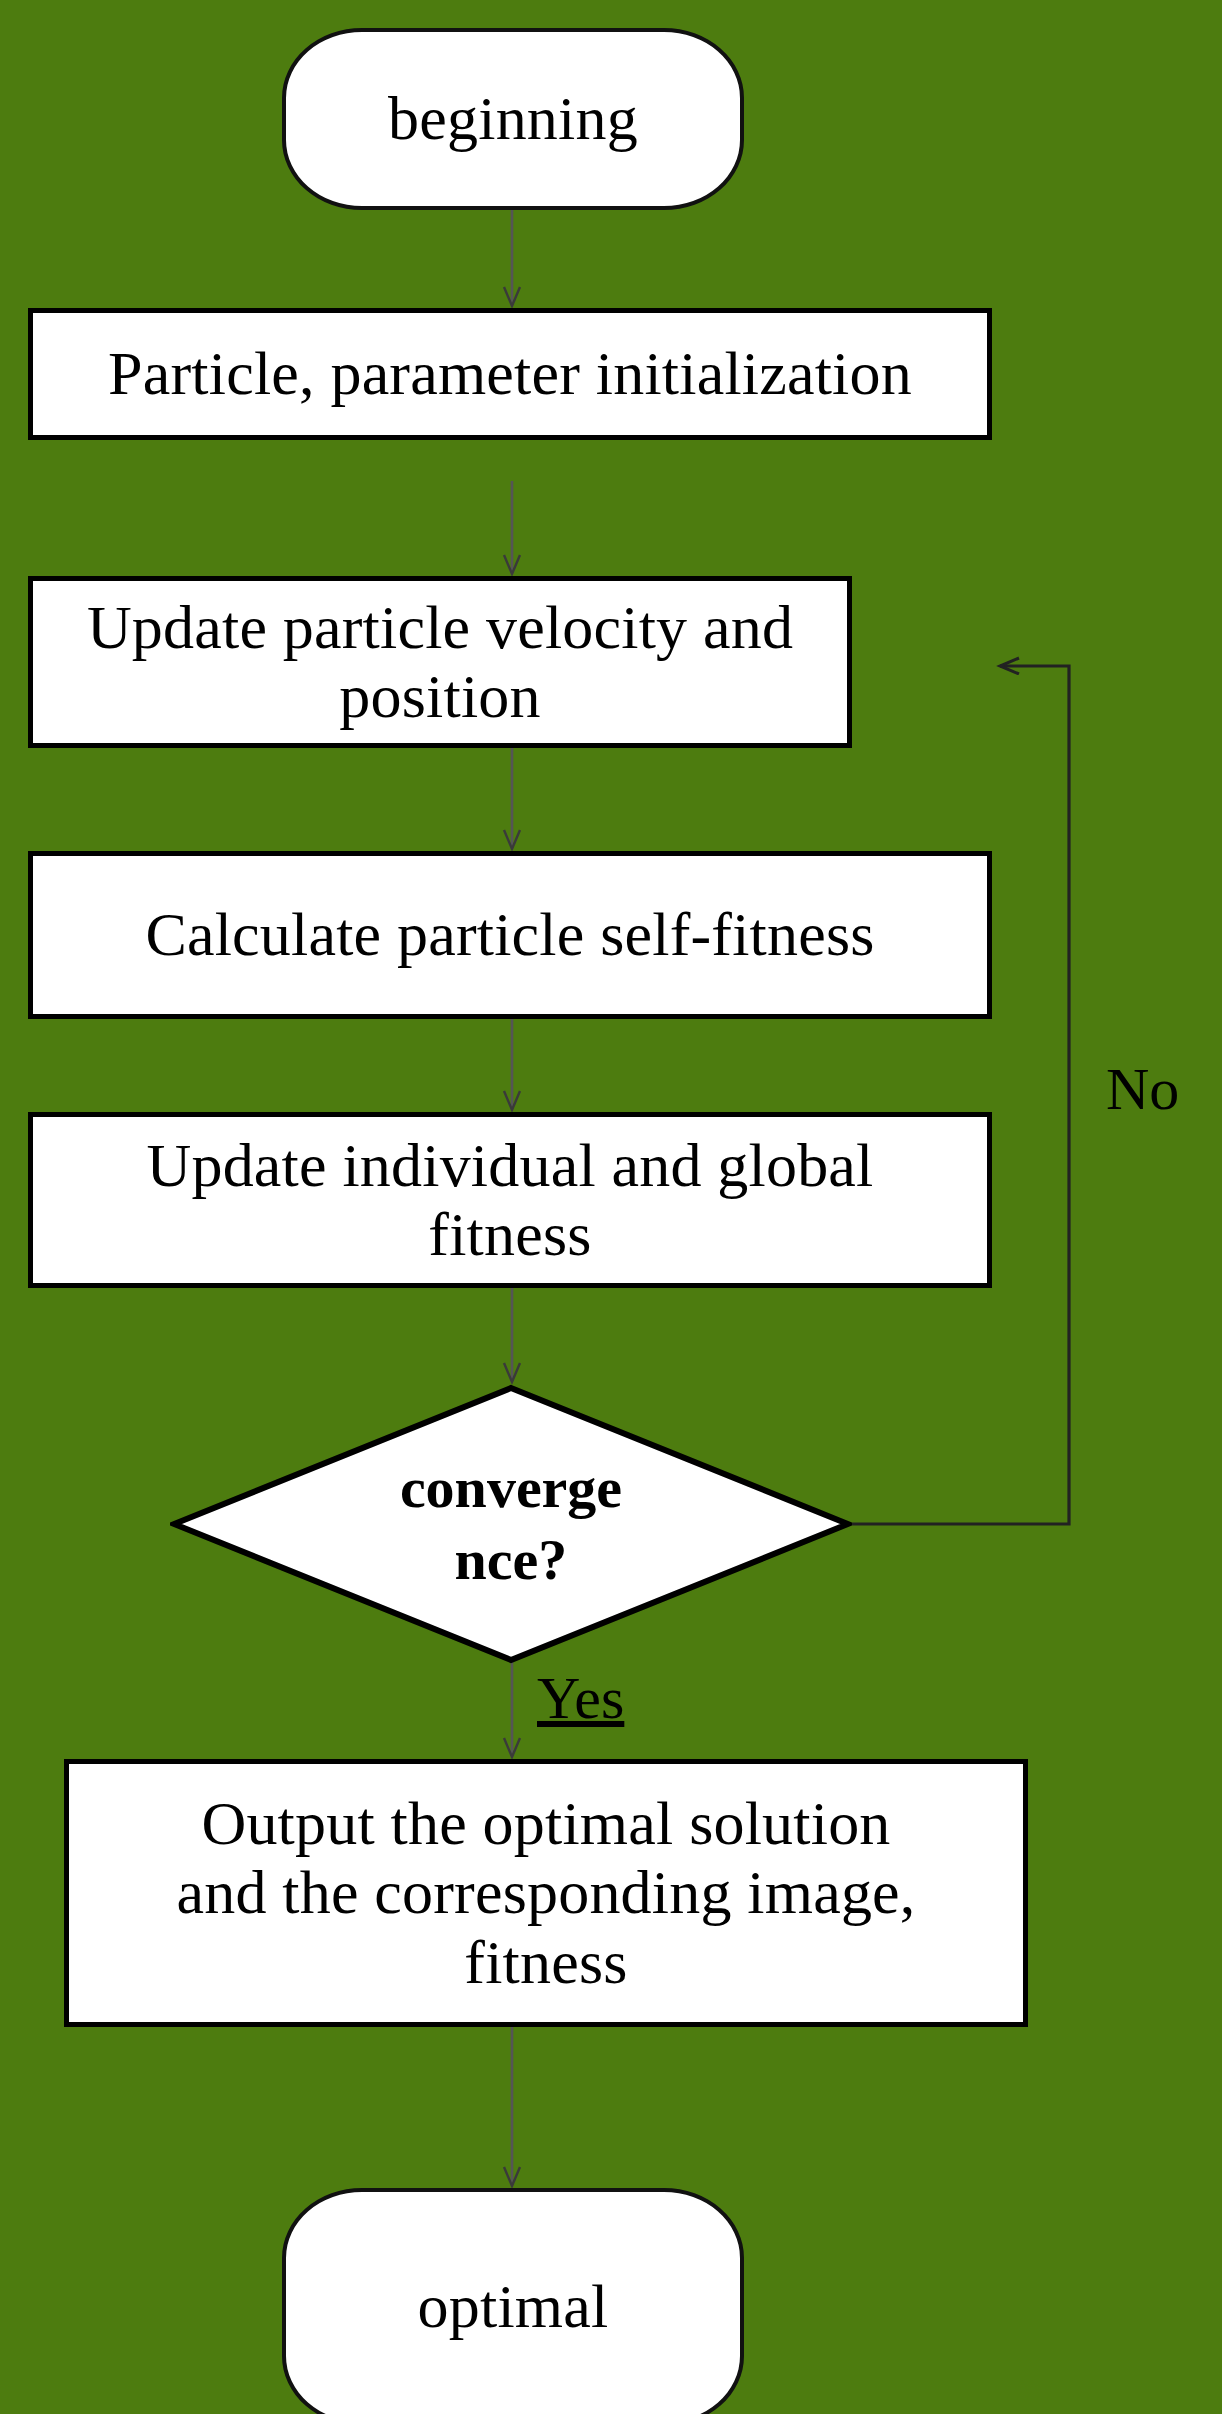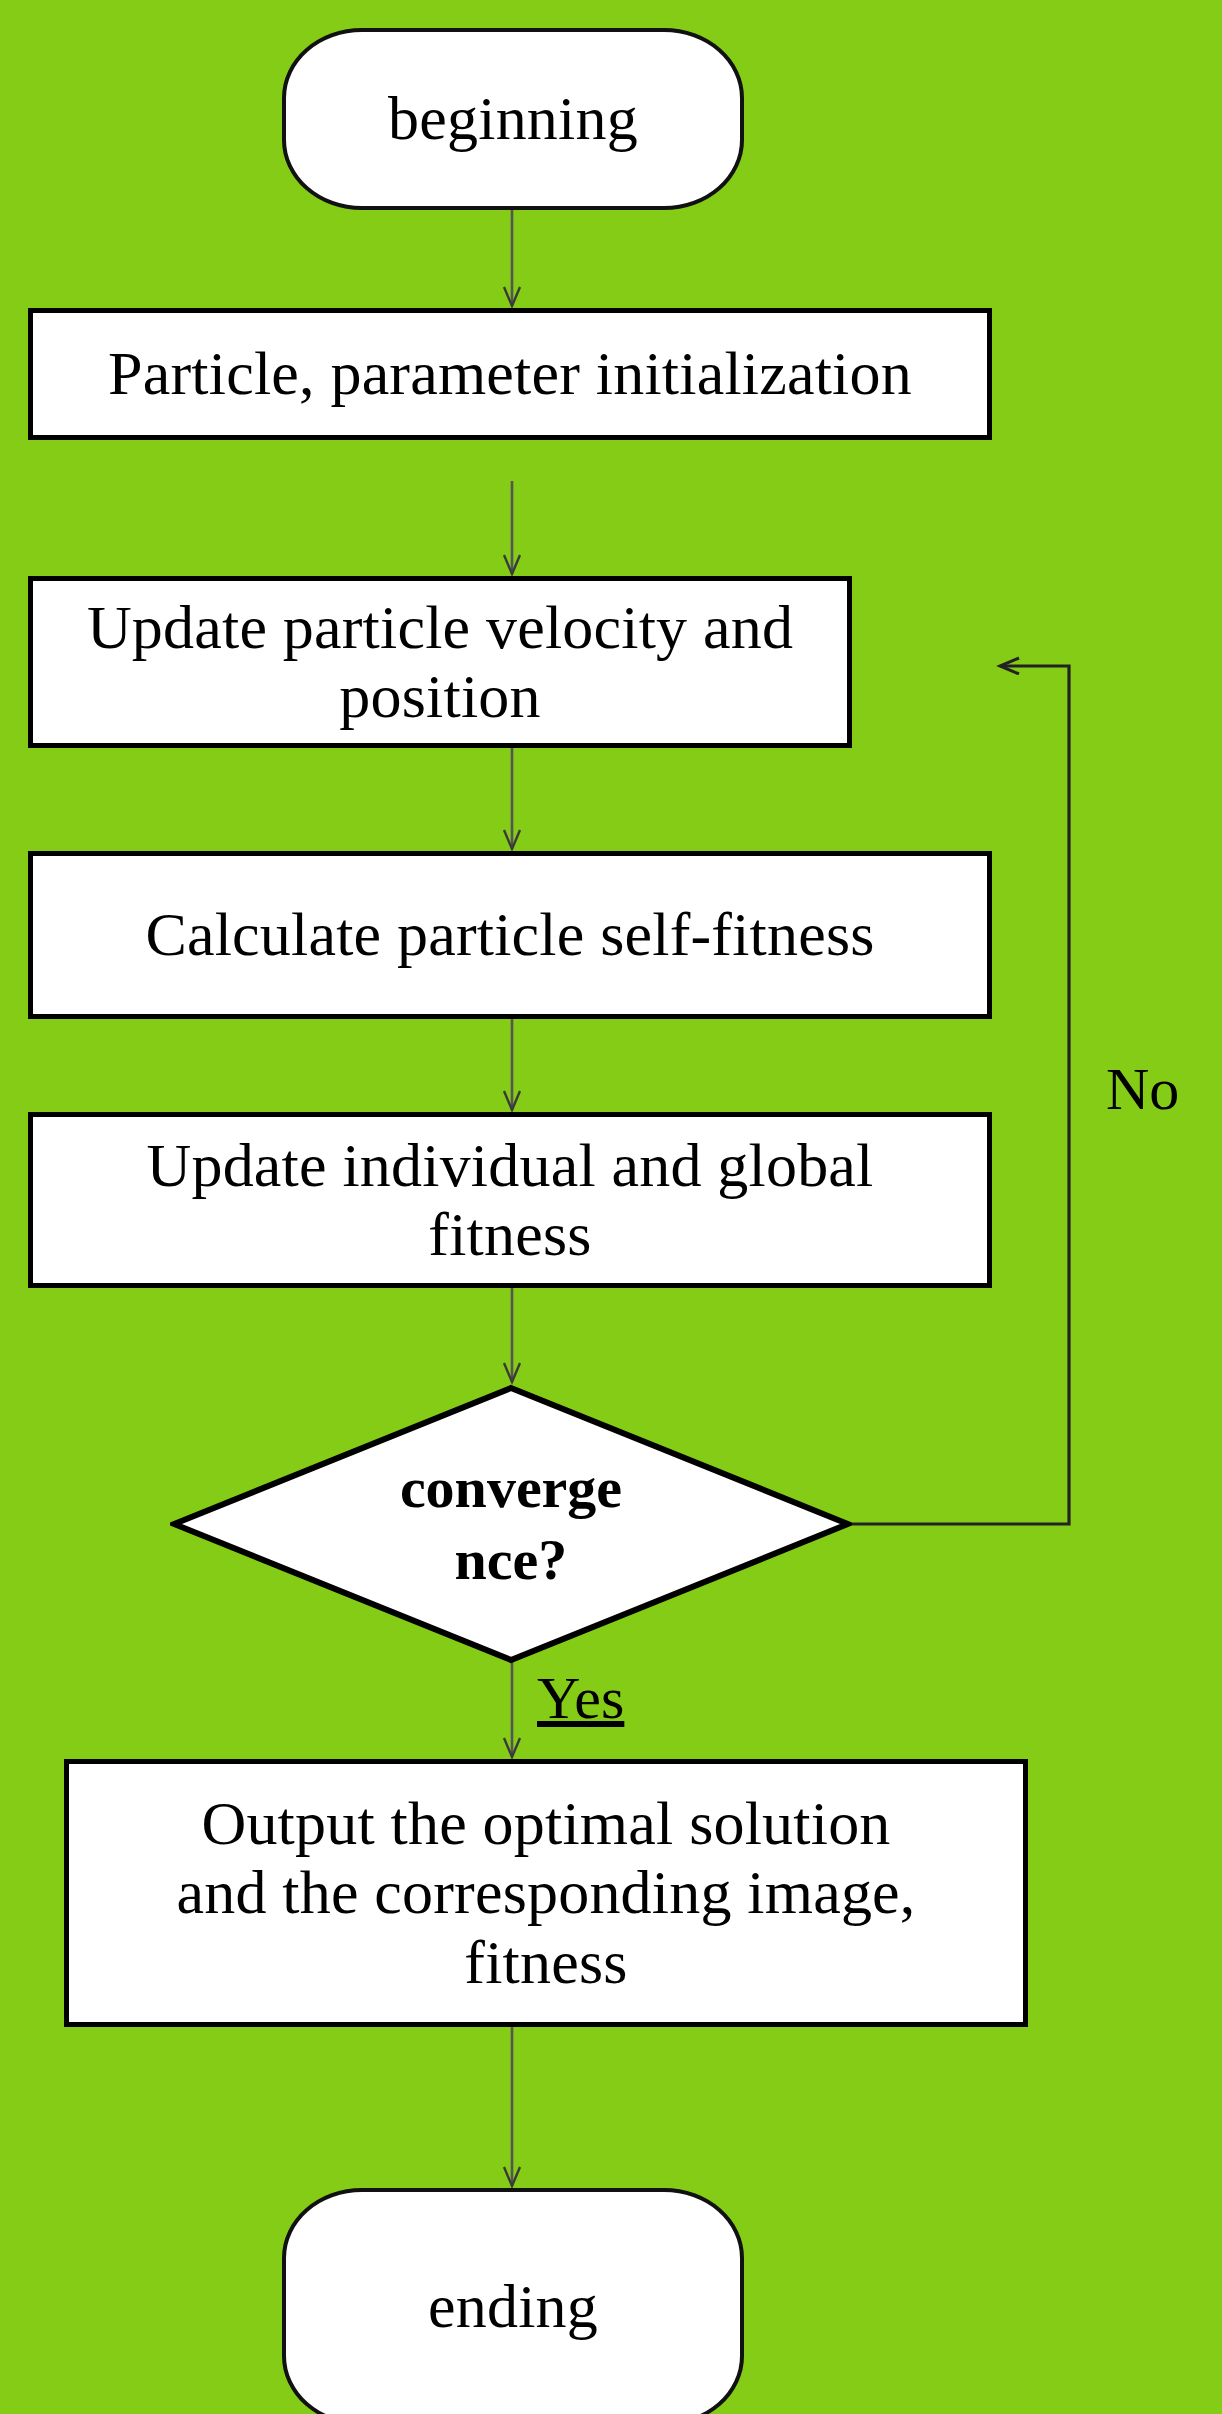--- a/index.html
+++ b/index.html
@@ -8,21 +8,21 @@
     padding: 0;
     background: #ffffff;
   }
   body {
     font-family: "Liberation Serif", "DejaVu Serif", serif;
   }
   #canvas {
     position: relative;
     width: 1222px;
     height: 2414px;
-    background: #84cc16;
+    background: #4d7c0f;
     overflow: hidden;
   }
   .node {
     position: absolute;
     box-sizing: border-box;
     display: flex;
     align-items: center;
     justify-content: center;
     text-align: center;
     color: #000000;
@@ -157,16 +157,16 @@
 
   <div class="node process" style="left:28px; top:1759px; width:964px; height:268px;margin-left:36px;">
     <span>
       <span class="txt2">Output the optimal solution</span>
       <span class="txt2">and the corresponding image,</span>
       <span class="txt2">fitness</span>
     </span>
   </div>
 
   <div class="node terminal" style="left:282px; top:2188px; width:462px; height:238px;">
-    <span>ending</span>
+    <span>optimal</span>
   </div>
 
 </div>
 
 </body></html>

